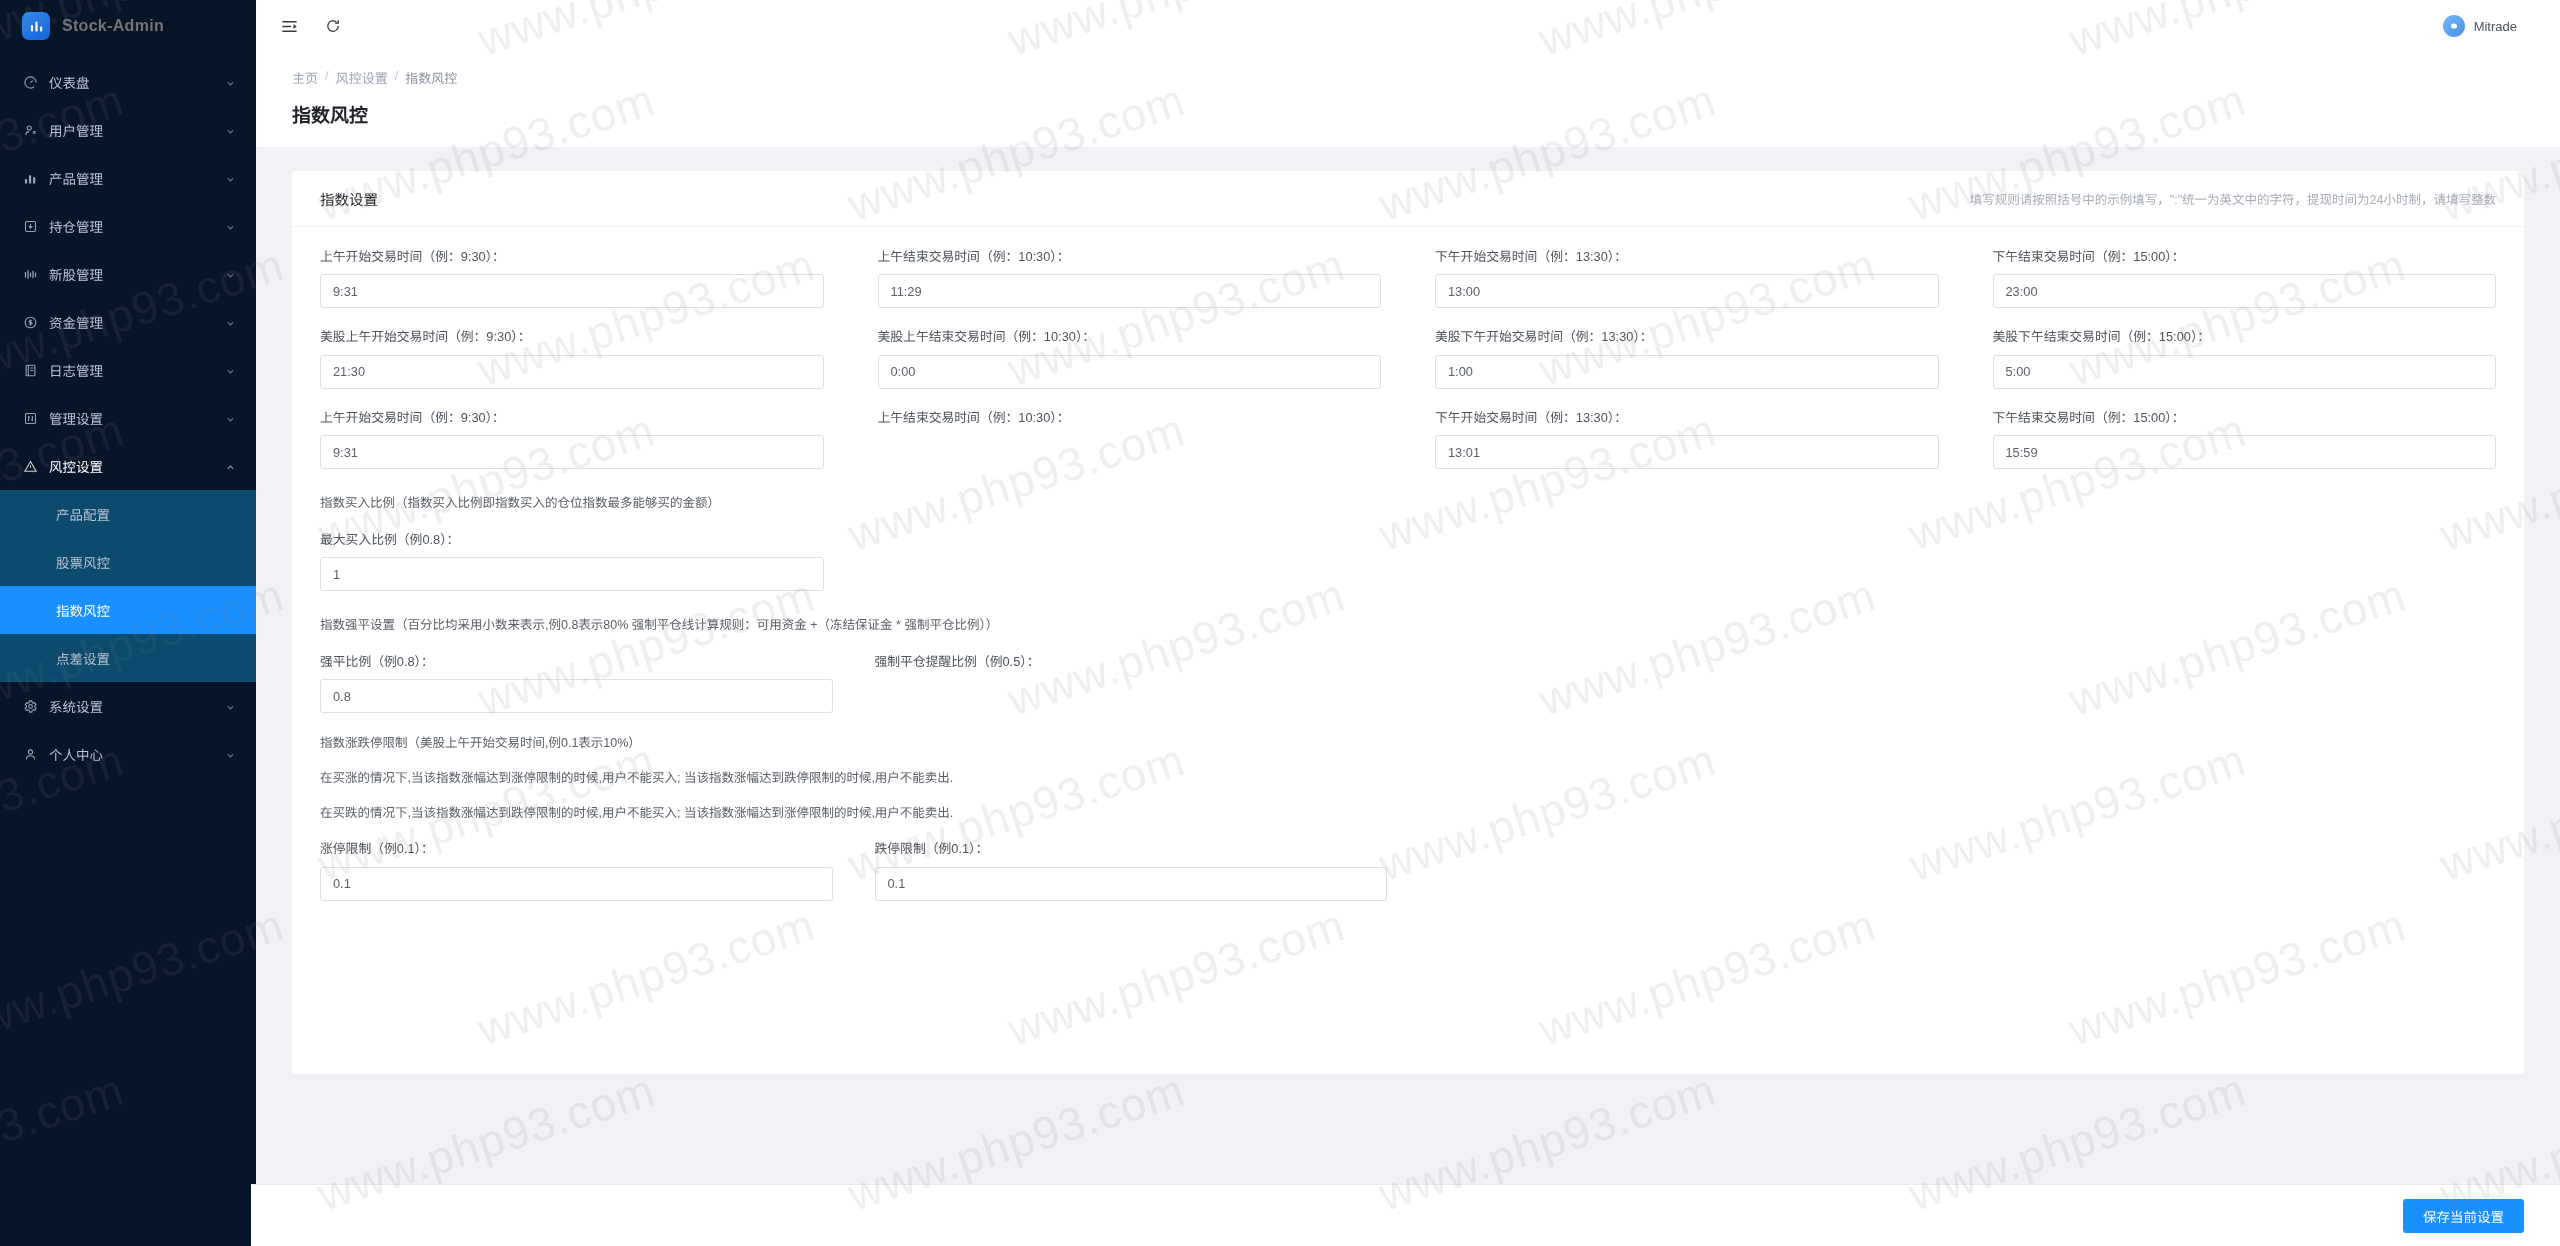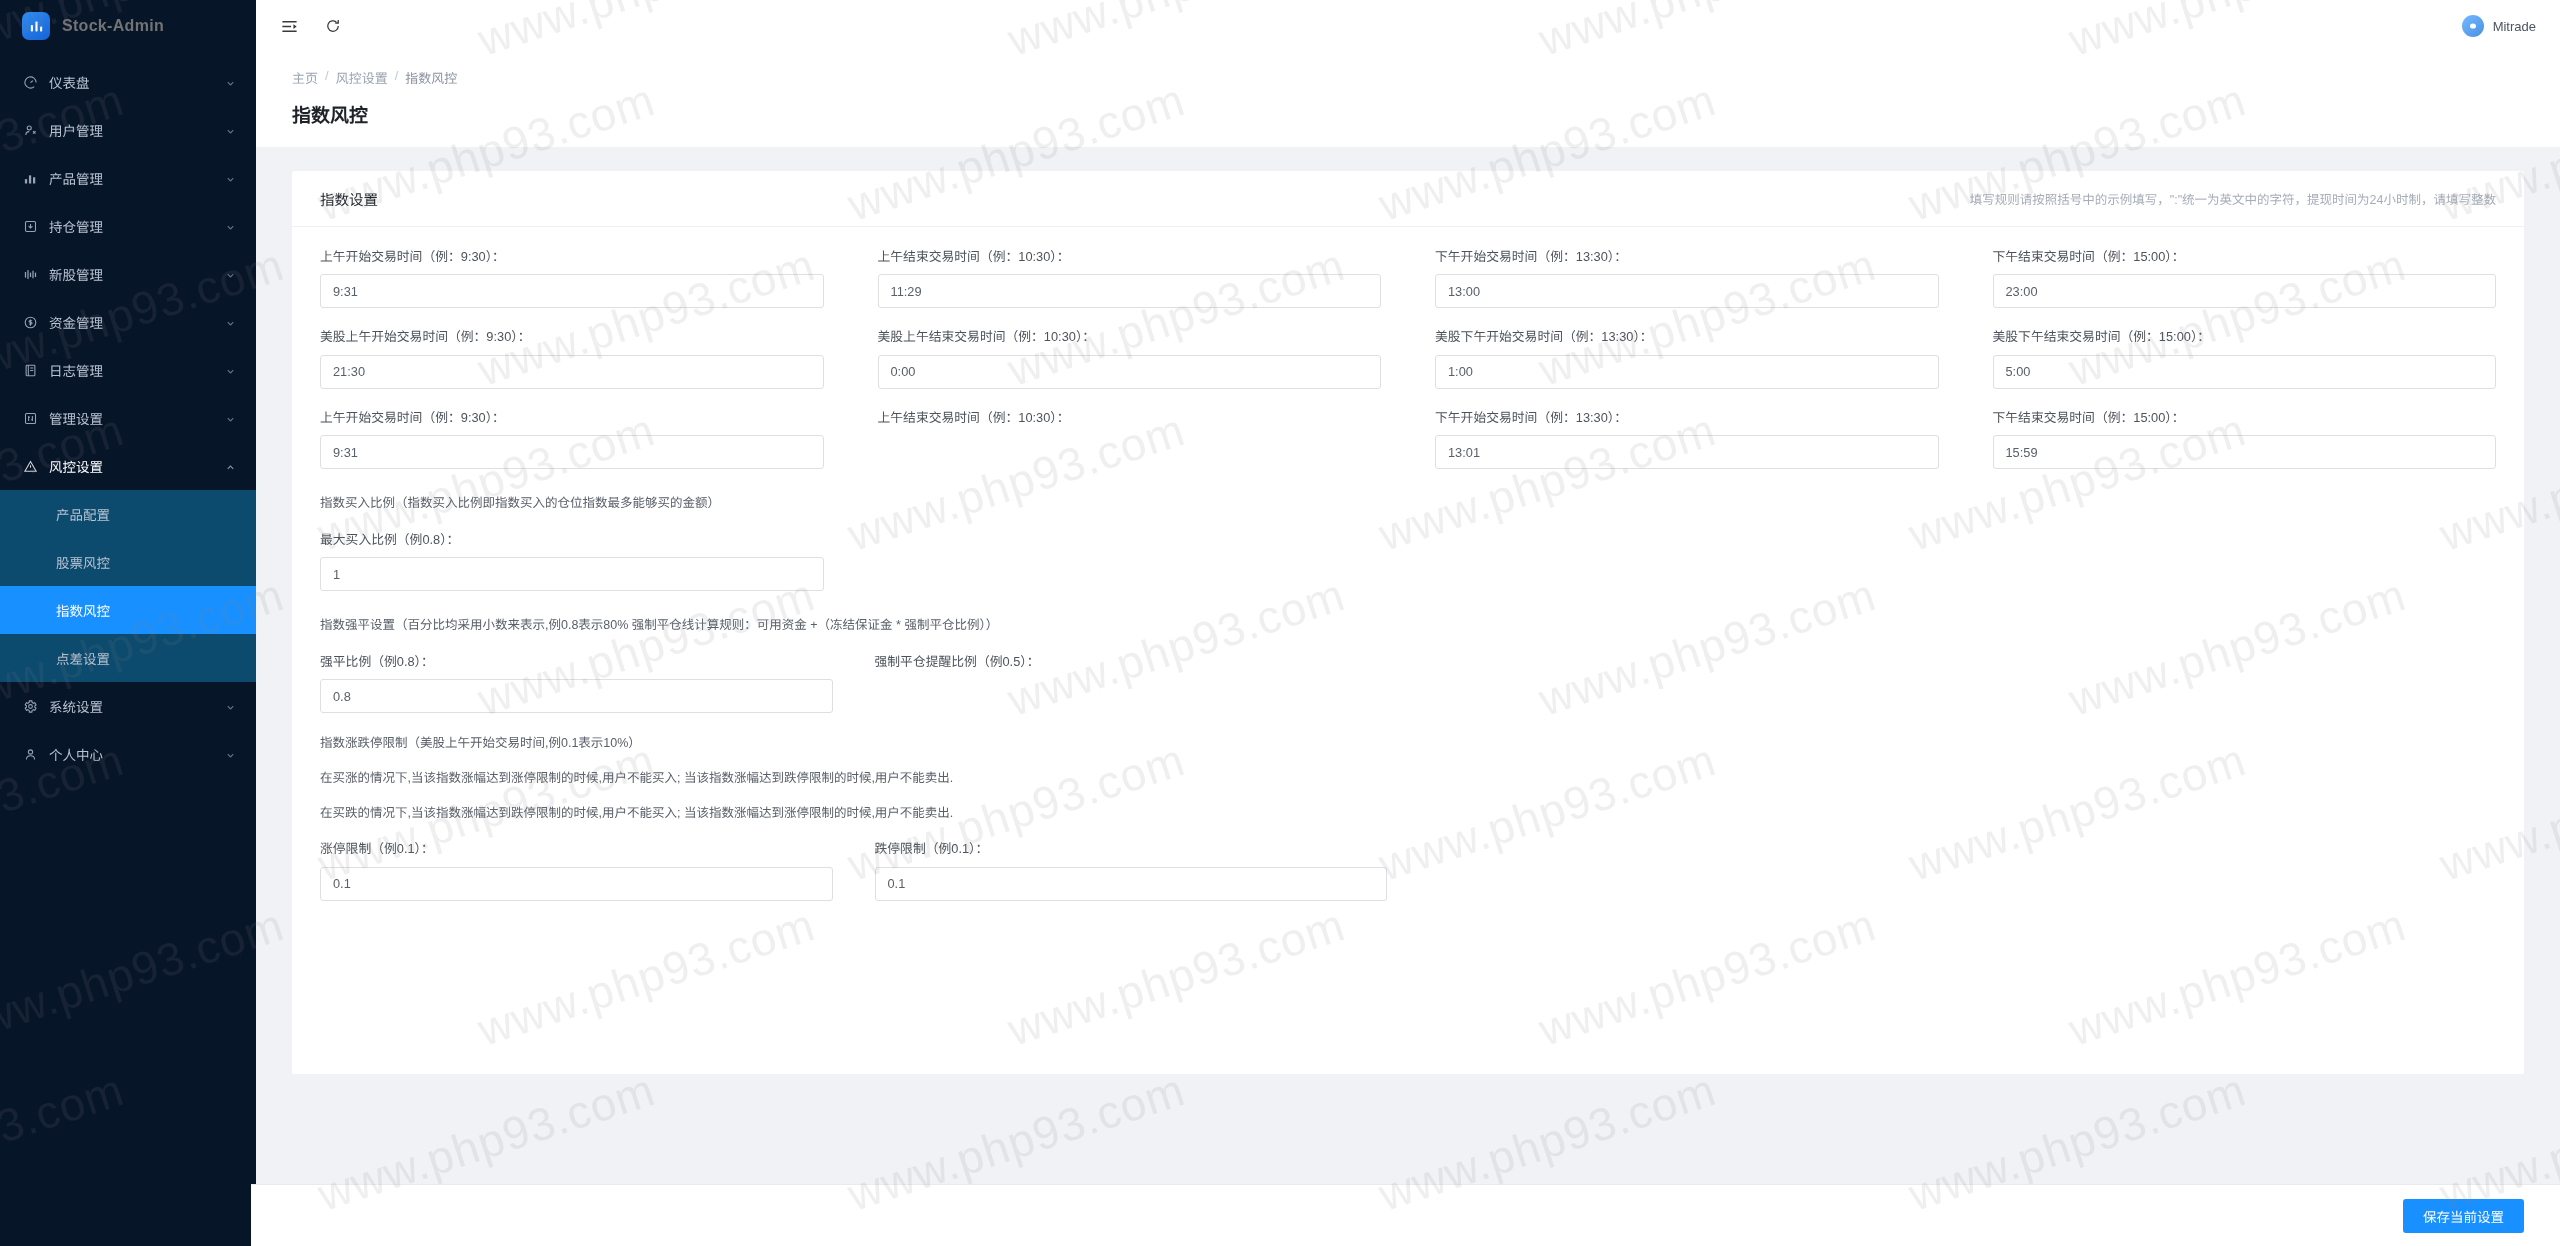--- a/index.html
+++ b/index.html
@@ -69,21 +69,21 @@
   }
   .submenu-item.selected { background: #1890ff; color: #fff; }
 
   
   .main {
     flex: 1; height: 1246px; display: flex; flex-direction: column;
     background: #f0f2f5; position: relative;
   }
   .topbar {
     height: 52px; background: #fff; display: flex; align-items: center;
-    padding: 0 24px 0 22px; flex-shrink: 0;
+    padding: 0 43px 0 22px; flex-shrink: 0;
   }
   .topbar-left { display: flex; align-items: center; gap: 22px; }
   .icon-btn {
     width: 22px; height: 22px; display: flex; align-items: center;
     justify-content: center; cursor: pointer; color: #3a3a3a;
   }
   .topbar-right {
     margin-left: auto; display: flex; align-items: center; gap: 9px;
     cursor: pointer;
   }

